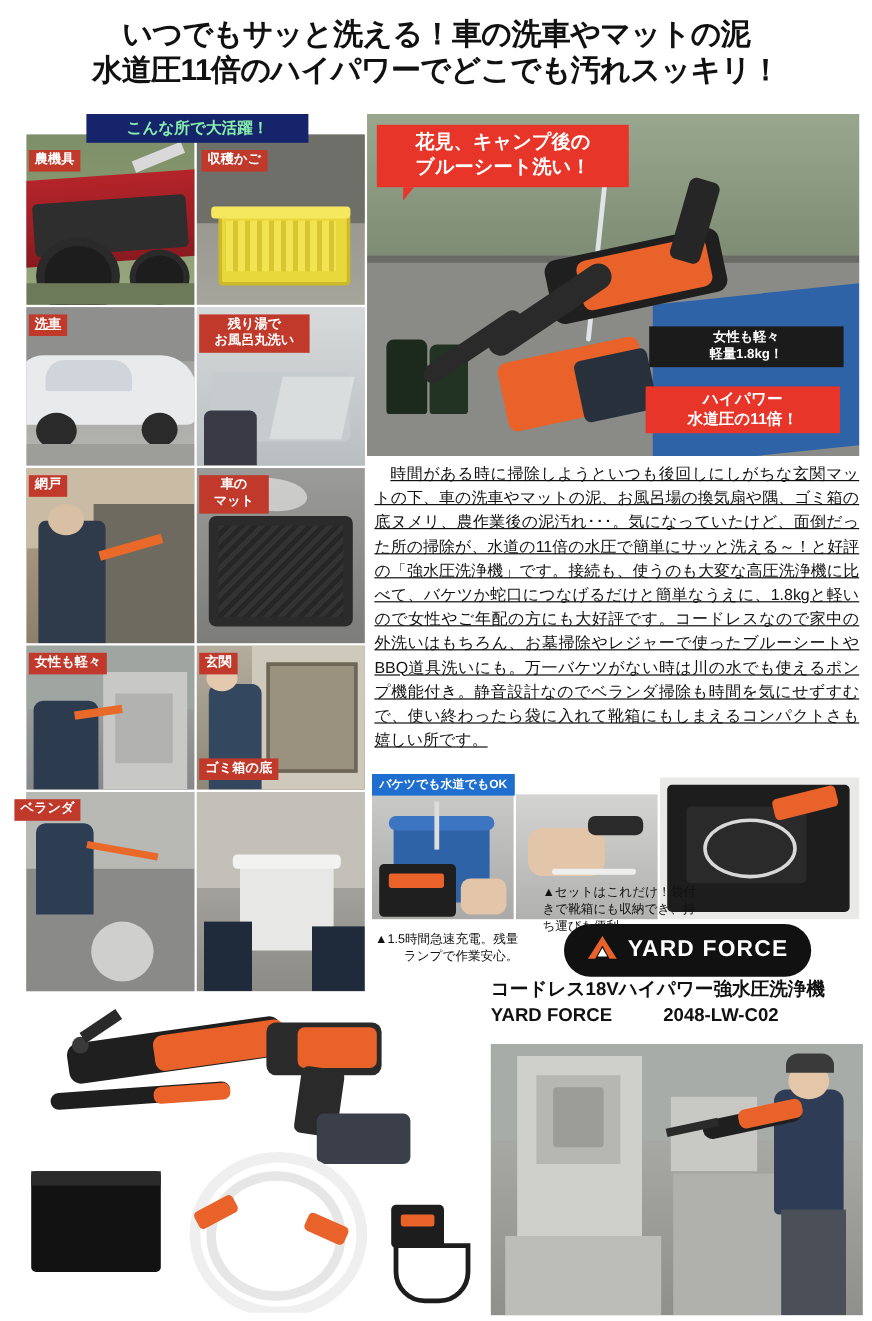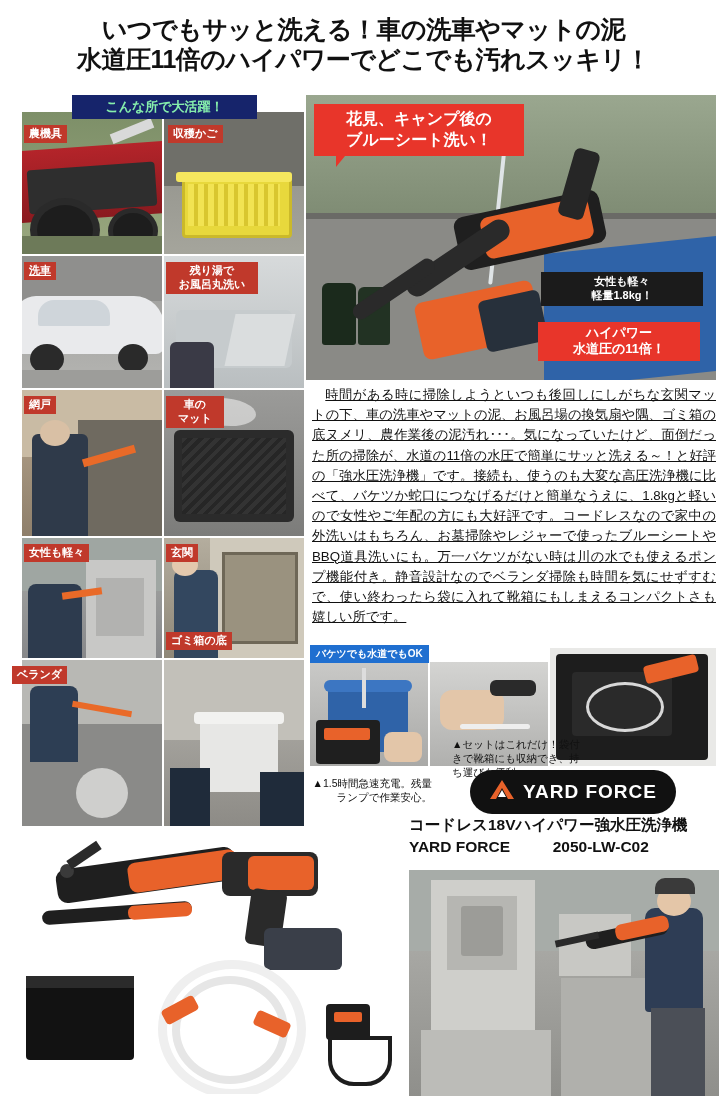--- a/index.html
+++ b/index.html
@@ -231,21 +231,21 @@
         </svg>
     </span>
     <span class="bt">YARD FORCE</span>
   </div>
 
   <div class="ptitle">
     <div class="t1">コードレス18Vハイパワー強水圧洗浄機</div>
     <div class="t2">
       <span>YARD FORCE</span>
       <span style="display:inline-block;width:34px;"></span>
-      <span>2050-LW-C02</span>
+      <span>2048-LW-C02</span>
     </div>
   </div>
 
   <div class="ph" style="left:8px;top:836px;width:396px;height:258px;background:#fff;">
 
     <div style="position:absolute;left:48px;top:22px;width:180px;height:34px;background:#1f1f1f;border-radius:10px;transform:rotate(-8deg);"></div>
     <div style="position:absolute;left:120px;top:20px;width:110px;height:30px;background:#e8622a;border-radius:8px;transform:rotate(-8deg);"></div>
     <div style="position:absolute;left:214px;top:16px;width:96px;height:44px;background:#2a2a2a;border-radius:8px;"></div>
     <div style="position:absolute;left:240px;top:20px;width:66px;height:34px;background:#e8622a;border-radius:6px;"></div>
     <div style="position:absolute;left:240px;top:54px;width:36px;height:56px;background:#2a2a2a;border-radius:6px;transform:rotate(8deg);"></div>

